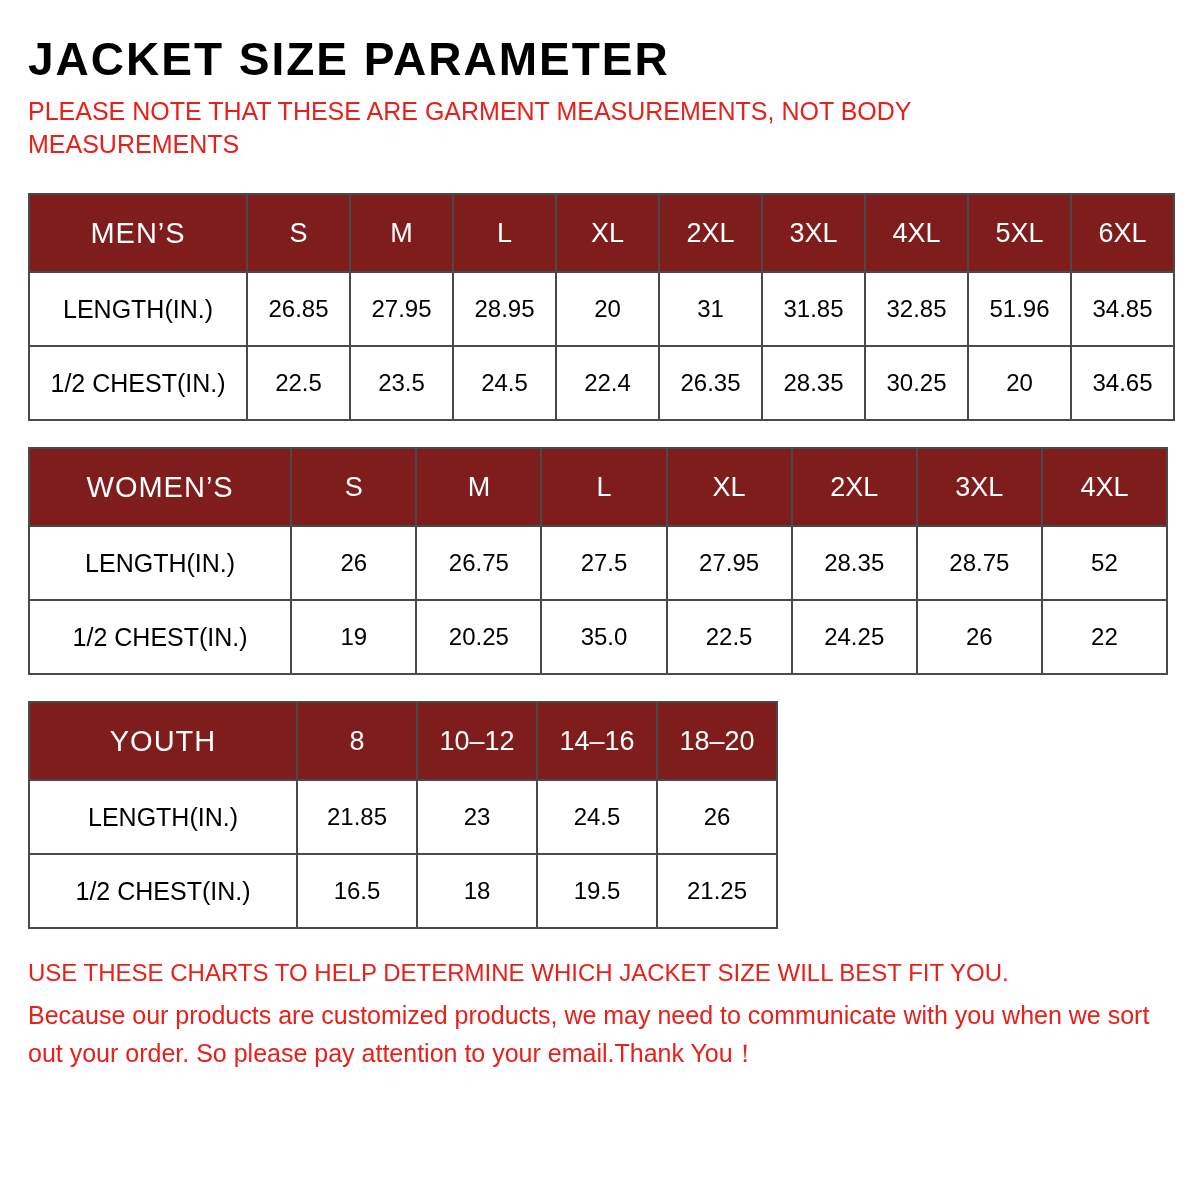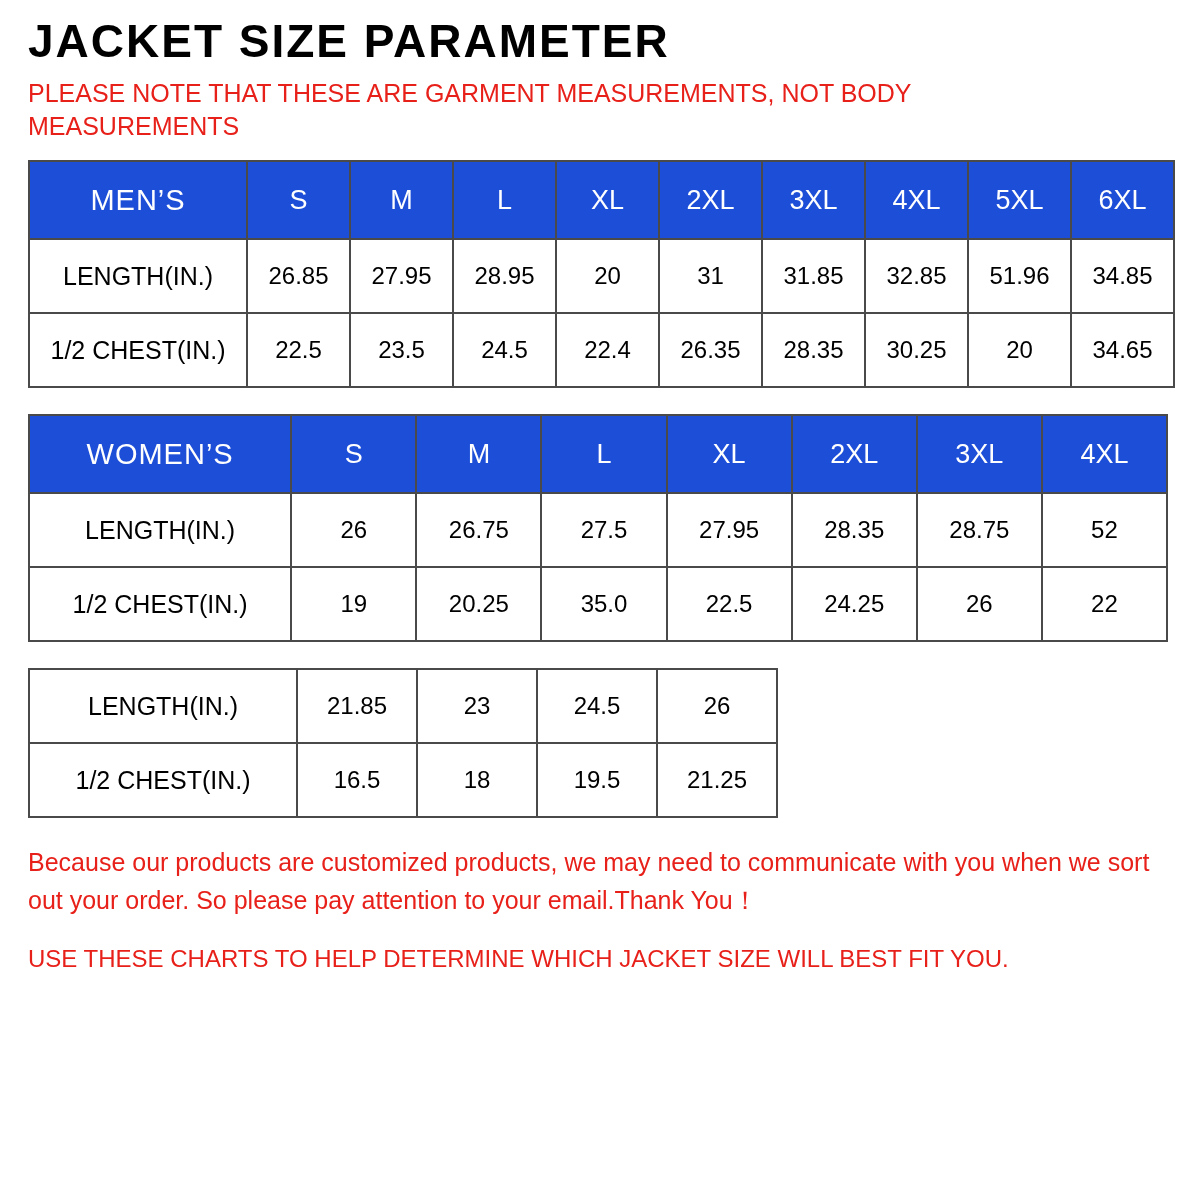--- a/index.html
+++ b/index.html
@@ -11,54 +11,54 @@
     width: 1200px;
     height: 1200px;
     font-family: "Liberation Sans", sans-serif;
     color: #000000;
     overflow: hidden;
   }
   .page {
     box-sizing: border-box;
     width: 1200px;
     height: 1188px;
-    padding: 12px 28px 0 28px;
+    padding: 30px 28px 0 28px;
   }
   .title {
     font-size: 46px;
     font-weight: bold;
     letter-spacing: 2px;
     margin: 4px 0 10px 0;
     line-height: 1.1;
   }
   .note {
     color: #e8201a;
     font-size: 25px;
     line-height: 1.35;
-    margin-bottom: 16px;
+    margin-bottom: 31px;
     max-width: 1010px;
   }
   table.size {
     border-collapse: collapse;
     table-layout: fixed;
     margin-bottom: 26px;
   }
   table.size td {
     border: 2px solid #4a4a4a;
     text-align: center;
     vertical-align: middle;
     font-size: 24px;
     background: #ffffff;
     color: #000000;
     height: 72px;
     padding: 0 4px;
     white-space: nowrap;
   }
   table.size tr.head td {
-    background: #1d4ed8;
+    background: #7f1d1d;
     color: #ffffff;
     font-size: 27px;
     height: 76px;
   }
   table.size td.rowlabel {
     font-size: 25px;
   }
   table.size tr.head td.rowlabel {
     font-size: 29px;
     letter-spacing: 1px;
@@ -200,33 +200,40 @@
 
   <table class="size youth">
     <colgroup>
       <col class="c0">
         <col class="cx">
         <col class="cx">
         <col class="cx">
         <col class="cx">
     </colgroup>
     <tbody>
+      <tr class="head">
+        <td class="rowlabel">YOUTH</td>
+        <td>8</td>
+        <td>10–12</td>
+        <td>14–16</td>
+        <td>18–20</td>
+      </tr>
       <tr>
         <td class="rowlabel">LENGTH(IN.)</td>
         <td>21.85</td>
         <td>23</td>
         <td>24.5</td>
         <td>26</td>
       </tr>
       <tr>
         <td class="rowlabel">1/2 CHEST(IN.)</td>
         <td>16.5</td>
         <td>18</td>
         <td>19.5</td>
         <td>21.25</td>
       </tr>
     </tbody>
   </table>
 
+  <div class="footer-note second">USE THESE CHARTS TO HELP DETERMINE WHICH JACKET SIZE WILL BEST FIT YOU.</div>
   <div class="footer-note">Because our products are customized products, we may need to communicate with you when we sort out your order. So please pay attention to your email.Thank You！</div>
-  <div class="footer-note second">USE THESE CHARTS TO HELP DETERMINE WHICH JACKET SIZE WILL BEST FIT YOU.</div>
 
 </div>
 
 </body></html>

